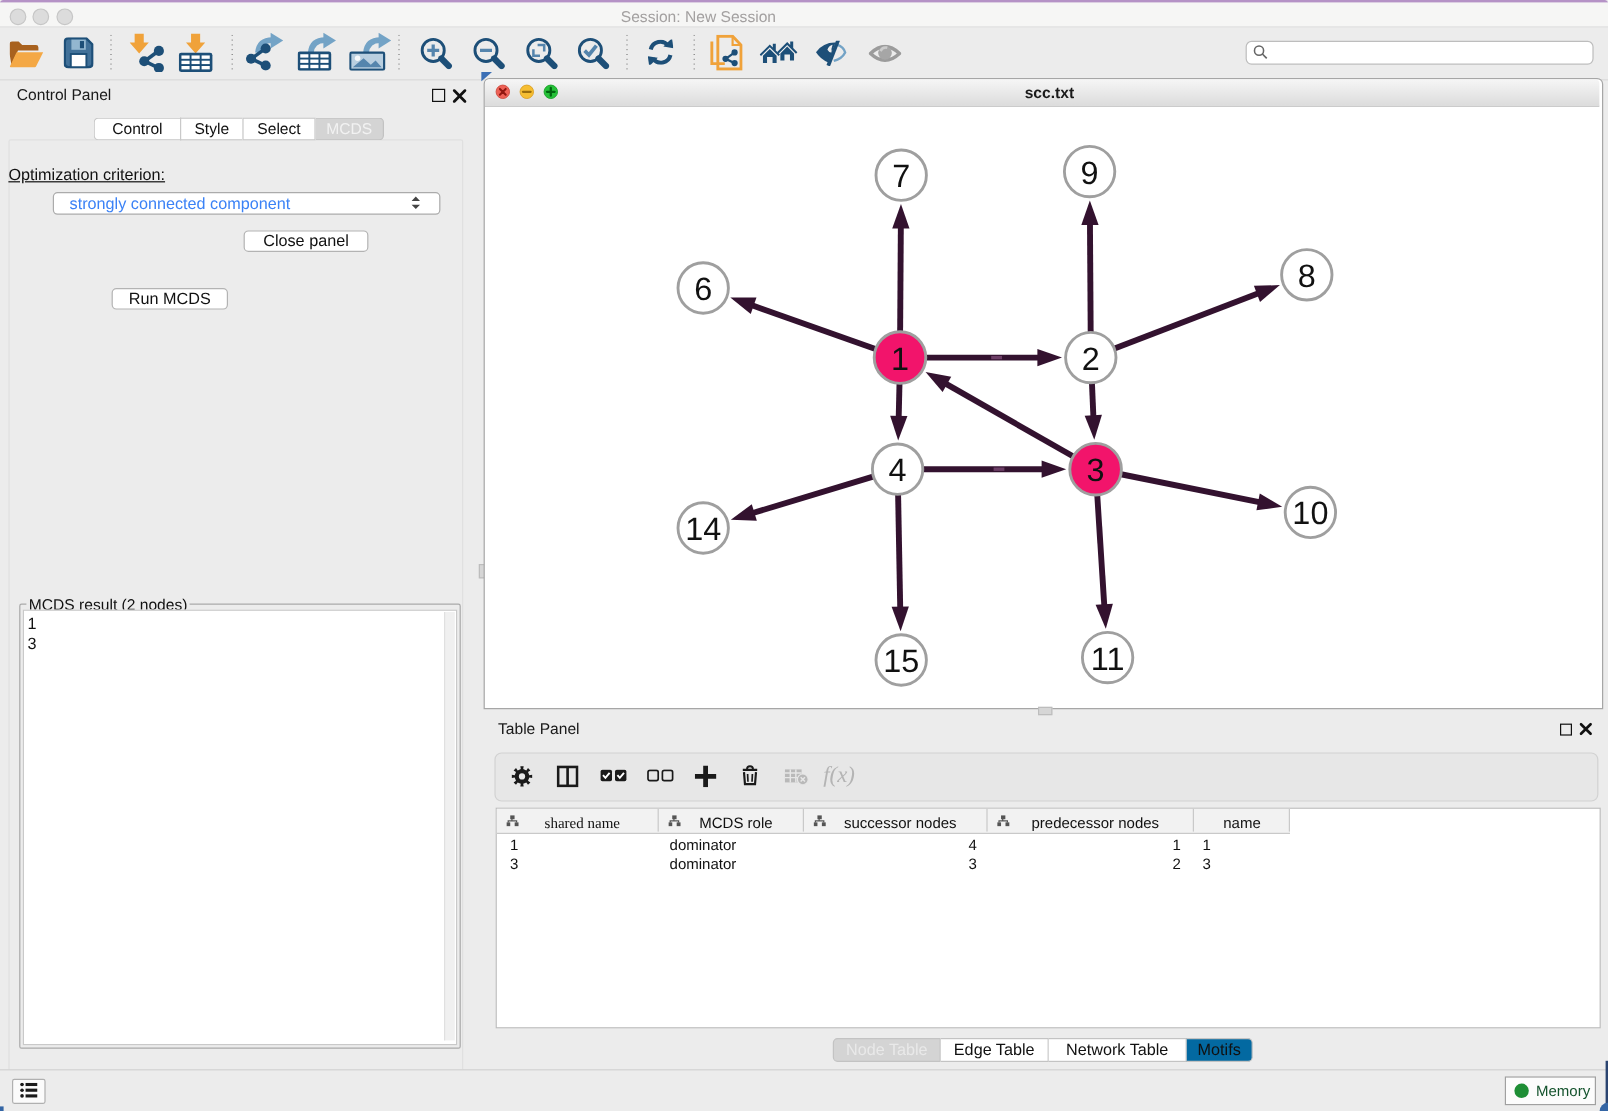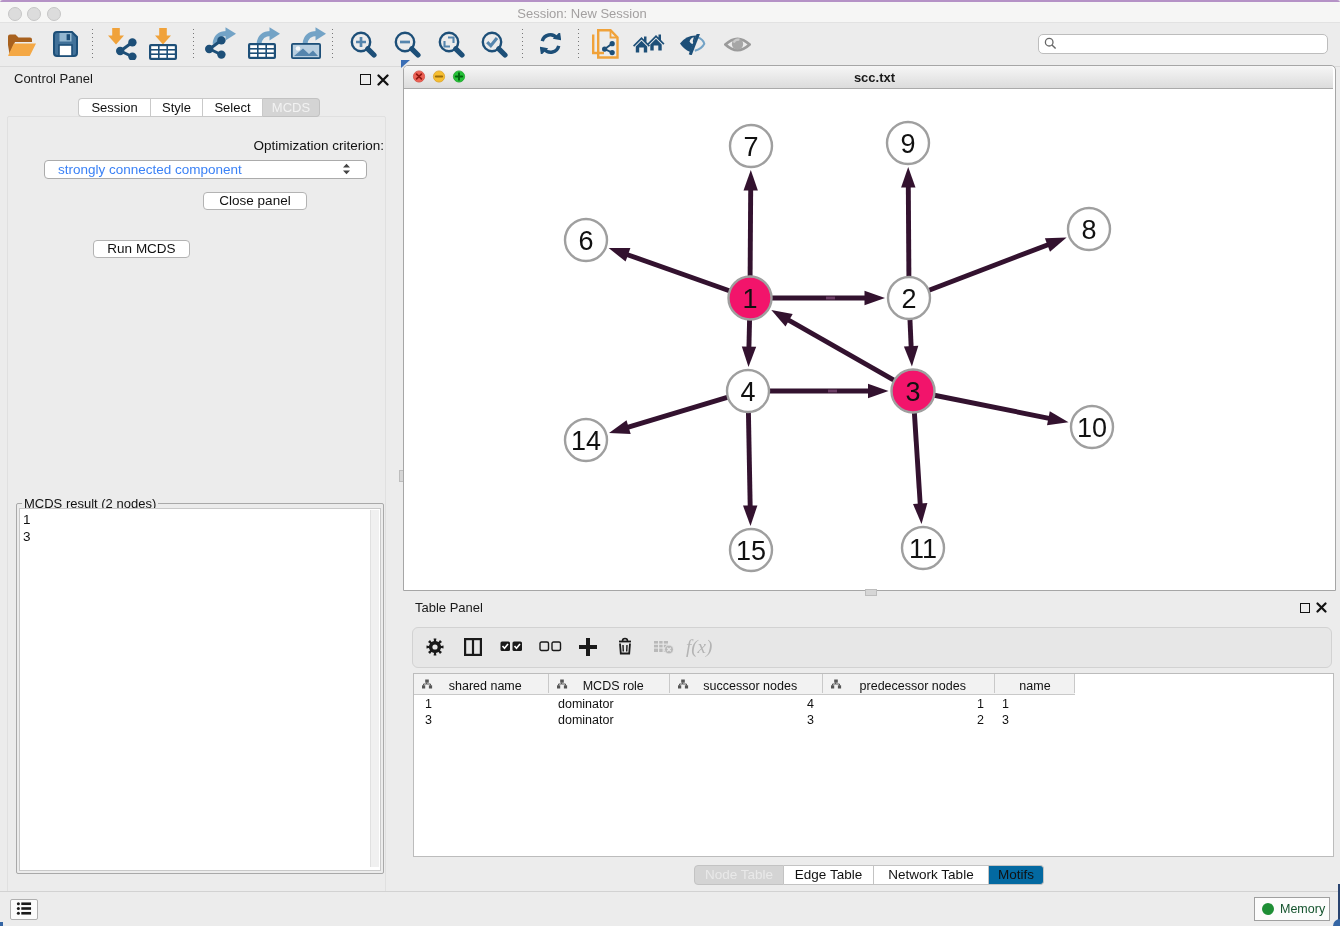--- a/index.html
+++ b/index.html
@@ -194,26 +194,26 @@
 
 <div class="abs" style="left:14px;top:71px;font-size:13px;color:#1a1a1a;">Control Panel</div>
 <div class="abs" style="left:360px;top:74px;width:9px;height:9px;border:1.5px solid #111;"></div>
 <svg class="abs" style="left:377px;top:74px;" width="12" height="12" viewBox="0 0 12 12">
     <path d="M1.5 1.5 L10.5 10.5 M10.5 1.5 L1.5 10.5" stroke="#111" stroke-width="2.3" stroke-linecap="round"></path>
   </svg>
 
 <div class="abs" style="left:7px;top:116px;width:377px;height:776px;background:#ececec;border:1px solid #e0e0e0;border-radius:2px;"></div>
 
 <div class="abs" style="left:78px;top:98px;height:19px;">
-  <div style="float:left;width:71px;height:17px;background:#fff;border:1px solid #c9c9c9;border-right:none;border-radius:4px 0 0 4px;line-height:17px;" class="tabtxt">Session</div>
+  <div style="float:left;width:71px;height:17px;background:#fff;border:1px solid #c9c9c9;border-right:none;border-radius:4px 0 0 4px;line-height:17px;" class="tabtxt">Control</div>
   <div style="float:left;width:51px;height:17px;background:#fff;border:1px solid #c9c9c9;border-right:none;line-height:17px;" class="tabtxt">Style</div>
   <div style="float:left;width:59px;height:17px;background:#fff;border:1px solid #c9c9c9;line-height:17px;" class="tabtxt">Select</div>
   <div style="float:left;width:56px;height:17px;background:#d4d4d4;border:1px solid #c2c2c2;border-left:none;border-radius:0 4px 4px 0;line-height:17px;color:#f2f2f2;" class="tabtxt">MCDS</div>
 </div>
-<div class="abs" style="left:7px;top:138px;width:377px;text-align:right;font-size:13.5px;color:#111;">Optimization criterion:</div>
+<div class="abs" style="left:7px;top:138px;width:377px;text-align:left;font-size:13.5px;color:#111;text-decoration:underline;">Optimization criterion:</div>
 
 <div class="abs" style="left:44px;top:160px;width:308px;height:17px;background:#fff;border:1px solid #ababab;border-radius:4px;font-size:13.5px;color:#3b82f6;line-height:17px;padding-left:13px;">strongly connected component</div>
 <svg class="abs" style="left:341px;top:163px;" width="11" height="12" viewBox="0 0 11 12">
     <path d="M2 4.4 L5.5 0.8 L9 4.4 Z M2 7.6 L5.5 11.2 L9 7.6 Z" fill="#444"></path>
   </svg>
 
 <div class="abs tabtxt" style="left:93px;top:192px;width:95px;height:16px;background:#fff;border:1px solid #b3b3b3;border-radius:4px;line-height:16px;font-size:13.5px;margin-top:48px;">Run MCDS</div>
 <div class="abs tabtxt" style="left:203px;top:192px;width:102px;height:16px;background:#fff;border:1px solid #b3b3b3;border-radius:4px;line-height:16px;font-size:13.5px;">Close panel</div>
 
 <div class="abs" style="left:16px;top:503px;width:366px;height:369px;border:1px solid #a9a9a9;border-radius:2px;"></div>
@@ -357,21 +357,21 @@
 <div class="abs" style="left:414px;top:674px;width:661px;height:20px;background:#f2f2f2;border-bottom:1px solid #c9c9c9;"></div>
 <div class="abs" style="left:414px;top:674px;width:133.5px;height:19px;border-right:1px solid #c9c9c9;"></div>
 <svg class="abs" style="left:422px;top:679px;" width="11" height="10" viewBox="0 0 11 10">
     <g fill="#555">
       <rect x="3.2" y="0.5" width="3.6" height="3.2"></rect>
       <rect x="0" y="6.3" width="3.2" height="3.2"></rect>
       <rect x="6.9" y="6.3" width="3.2" height="3.2"></rect>
       <path d="M4.6 3.5 L4.6 5 L1.5 5 L1.5 6.5 M4.6 5 L8.5 5 L8.5 6.5" stroke="#555" fill="none" stroke-width="1"></path>
     </g>
   </svg>
-<div class="abs" style="left:422px;top:679px;width:126.5px;text-align:center;font-size:12.5px;color:#111;">shared name</div>
+<div class="abs" style="left:422px;top:679px;width:126.5px;text-align:center;font-size:12.5px;color:#111;font-family:Liberation Serif, serif;">shared name</div>
 <div class="abs" style="left:548.5px;top:674px;width:120.5px;height:19px;border-right:1px solid #c9c9c9;"></div>
 <svg class="abs" style="left:556.5px;top:679px;" width="11" height="10" viewBox="0 0 11 10">
     <g fill="#555">
       <rect x="3.2" y="0.5" width="3.6" height="3.2"></rect>
       <rect x="0" y="6.3" width="3.2" height="3.2"></rect>
       <rect x="6.9" y="6.3" width="3.2" height="3.2"></rect>
       <path d="M4.6 3.5 L4.6 5 L1.5 5 L1.5 6.5 M4.6 5 L8.5 5 L8.5 6.5" stroke="#555" fill="none" stroke-width="1"></path>
     </g>
   </svg>
 <div class="abs" style="left:556.5px;top:679px;width:113.5px;text-align:center;font-size:12.5px;color:#111;">MCDS role</div>

